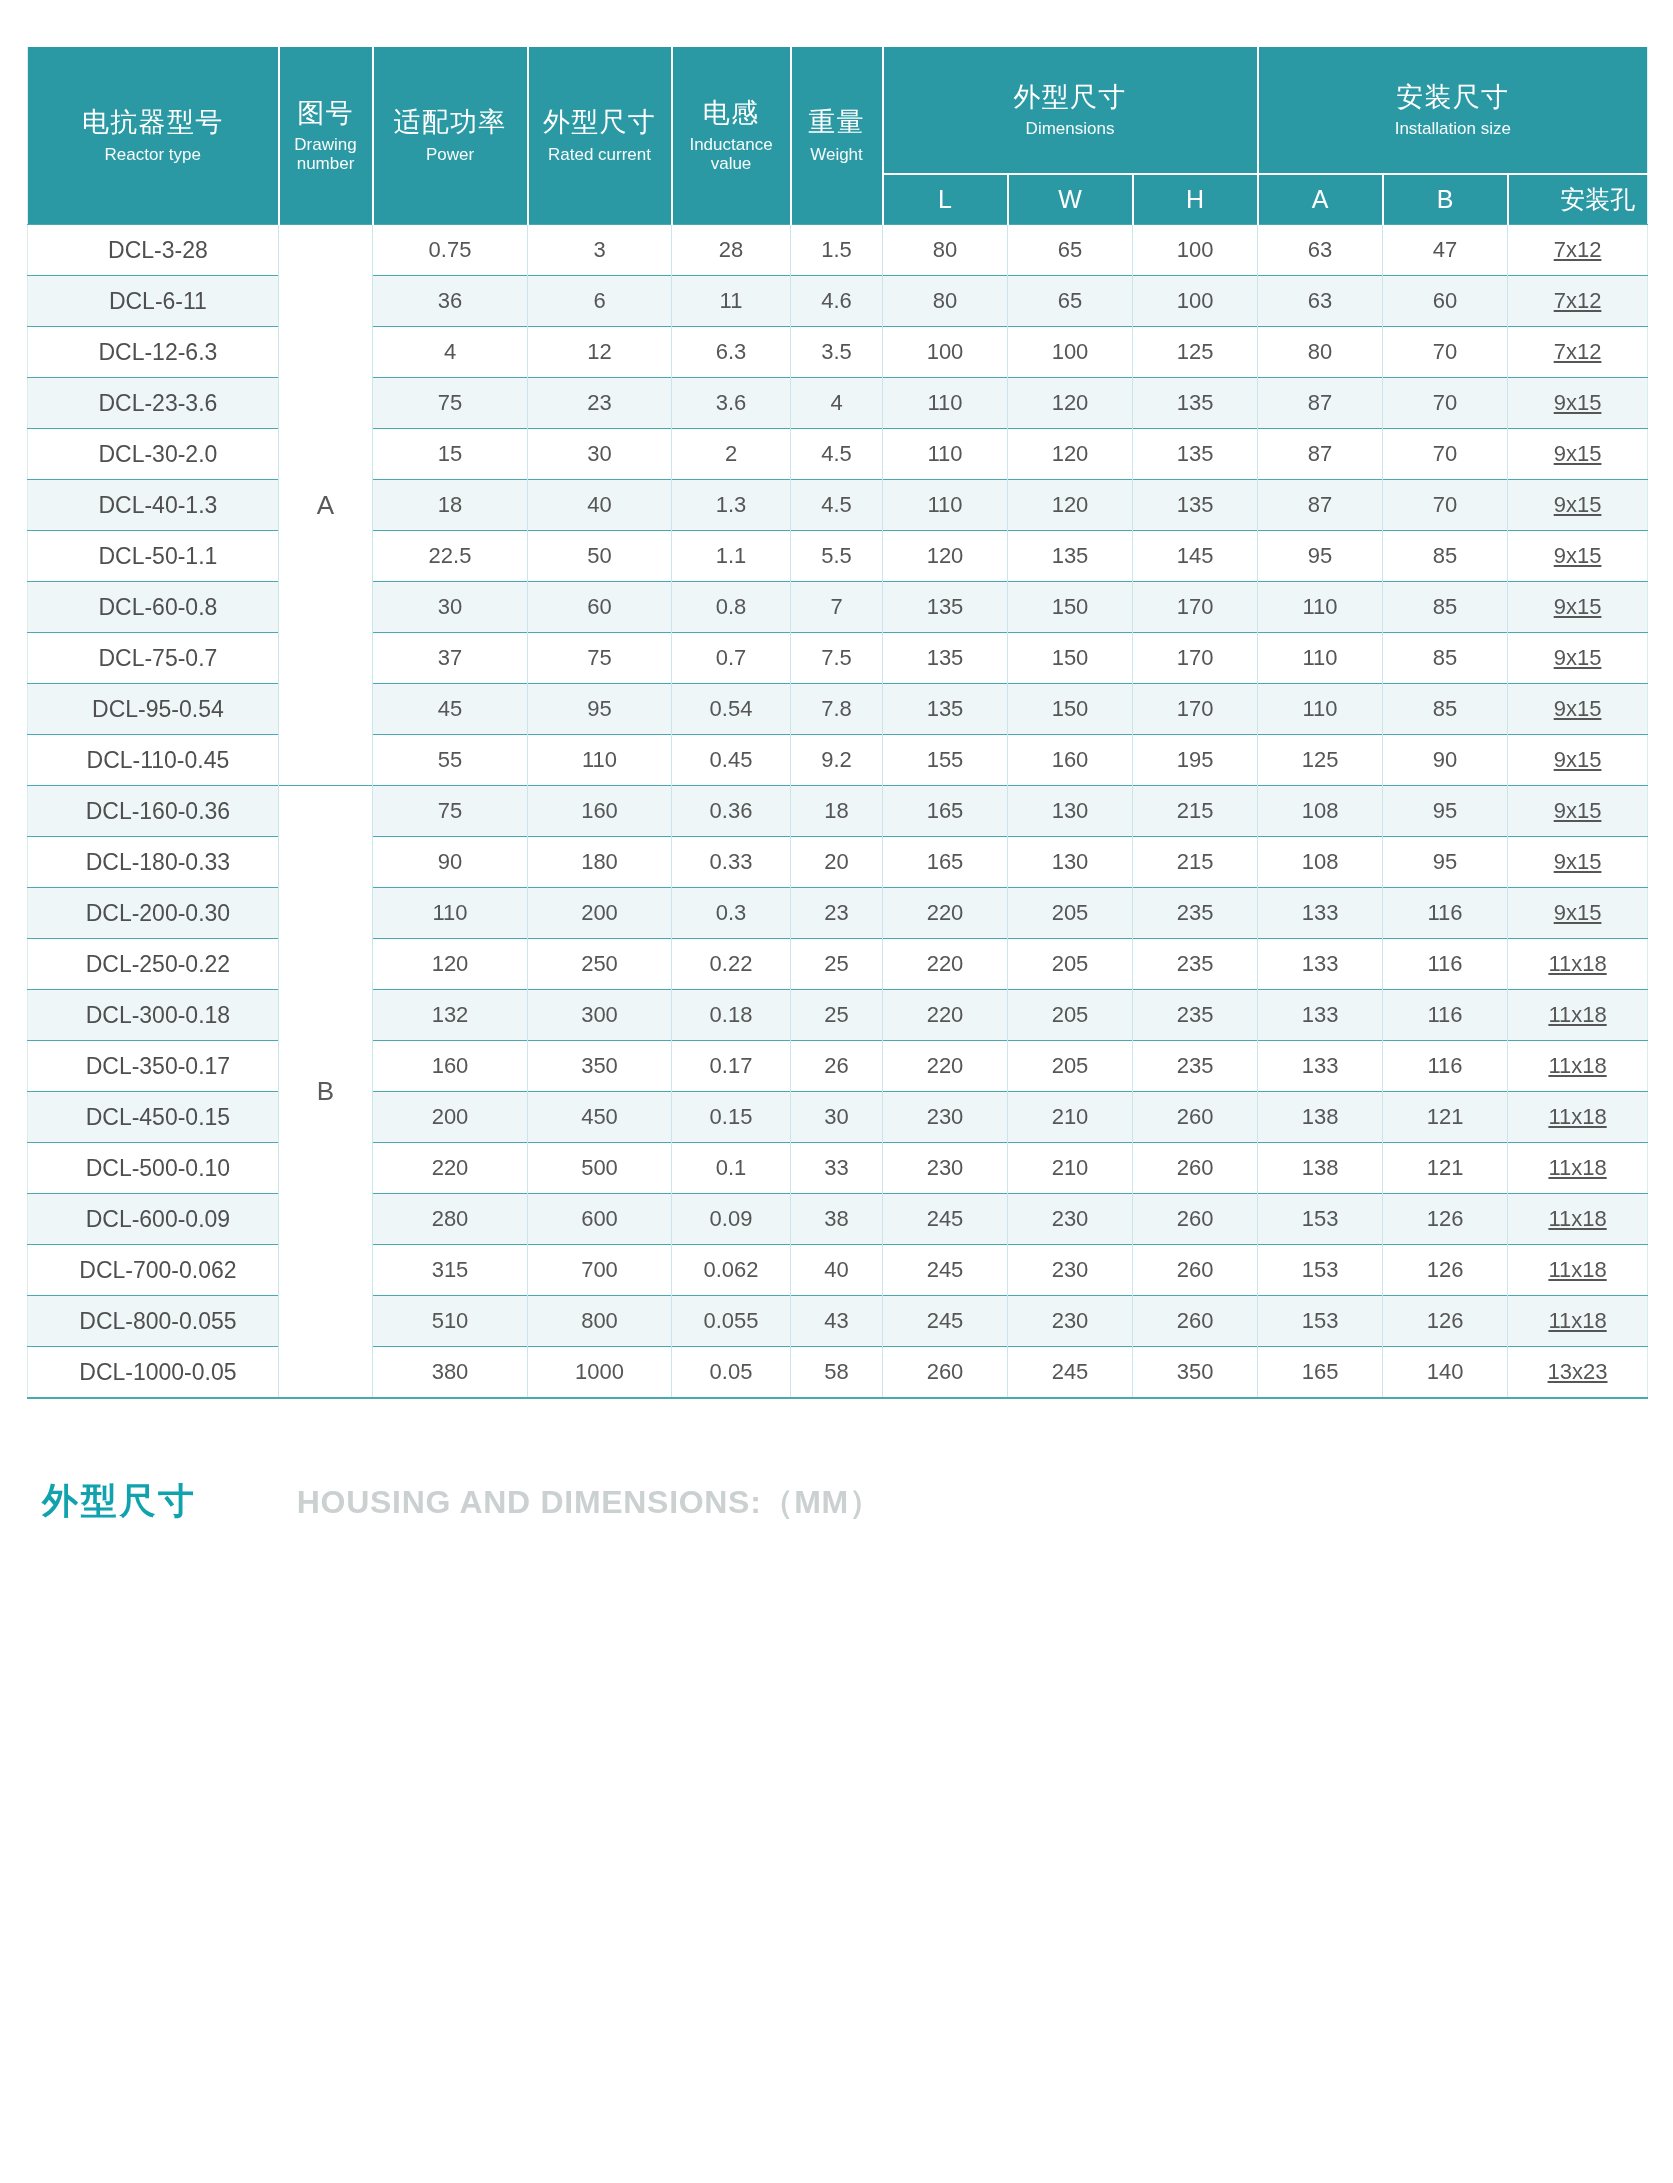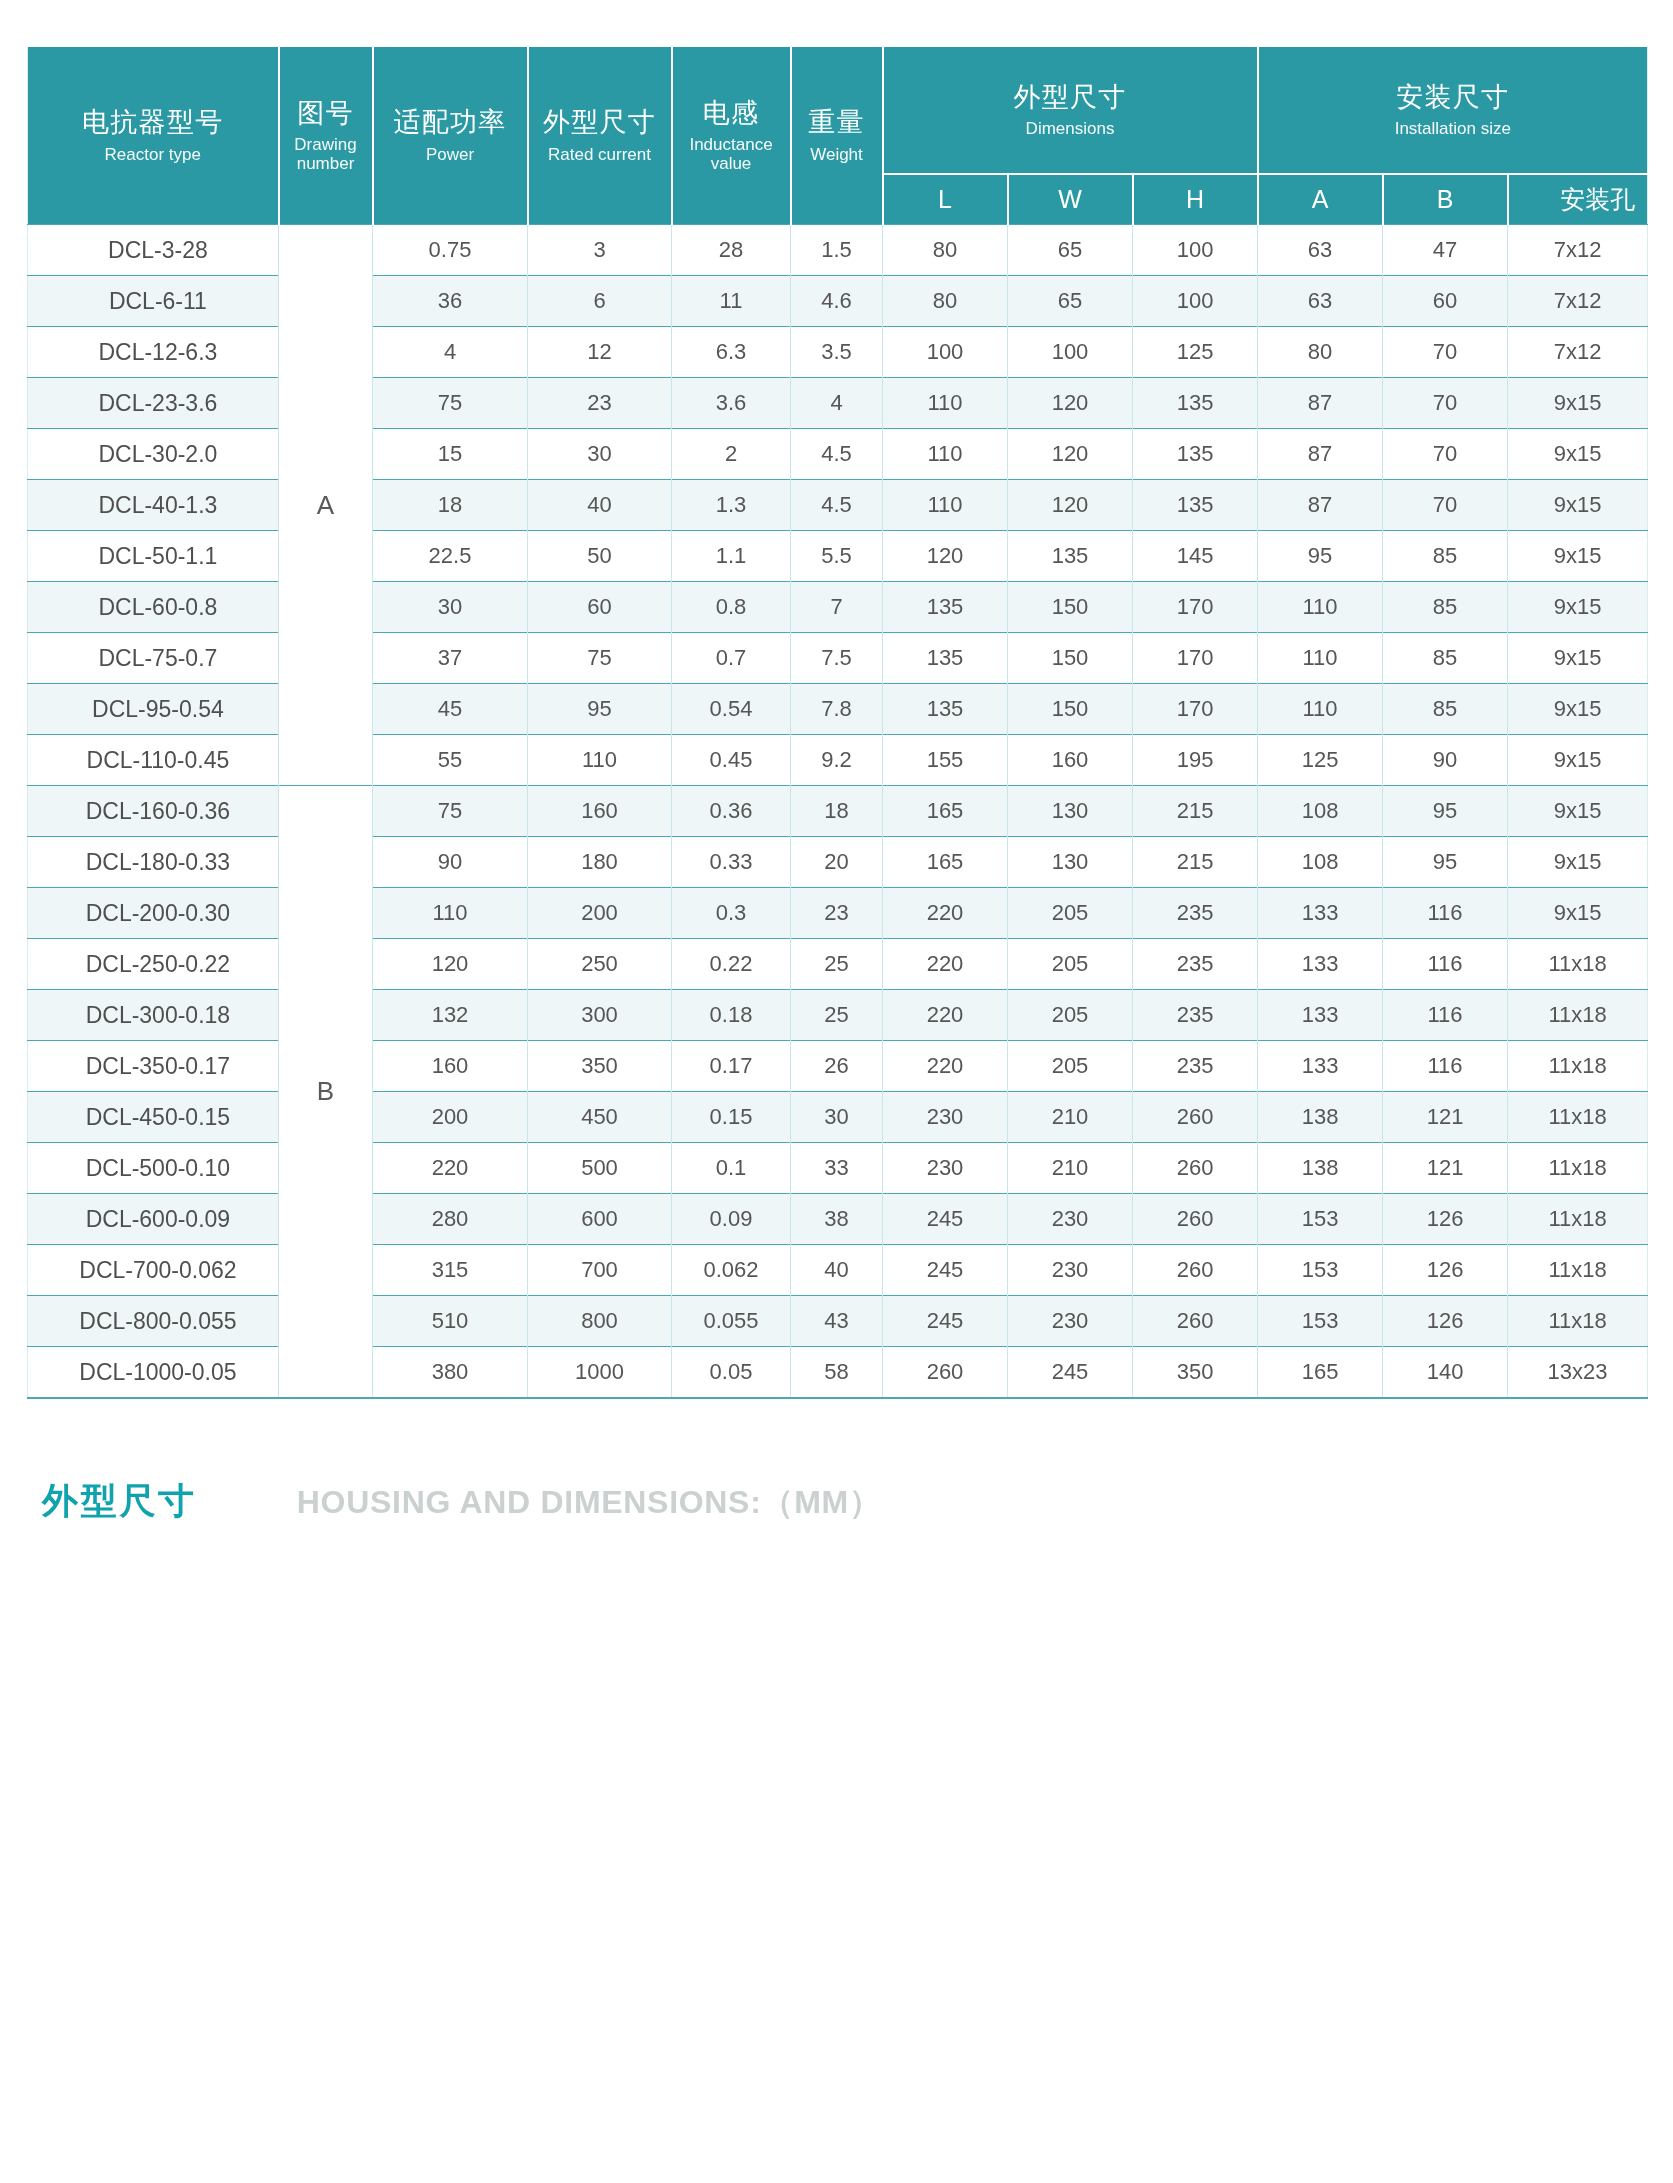--- a/index.html
+++ b/index.html
@@ -11,21 +11,21 @@
   thead th{background:#2b99a4;color:#fff;font-weight:400;vertical-align:middle;padding:0;}
   tr.h-main th{height:126px;border-right:2px solid #fff;}
   tr.h-main th:last-child{border-right:none;margin-top:40px;}
   tr.h-main th.grp{border-bottom:2px solid #fff;}
   tr.h-sub th{height:49px;border-right:2px solid #fff;font-size:25px;}
   tr.h-sub th:last-child{border-right:none;padding-left:40px;}
   th .zh{font-size:27px;letter-spacing:1.3px;line-height:1.15;}
   th .en{font-size:17px;font-weight:300;margin-top:6.7px;line-height:1.12;opacity:.96;}
   tbody td{height:48px;font-size:22px;color:#565656;text-align:center;
            border-top:1.3px solid #49a9b3;border-right:1.3px solid #c9e6ea;background-clip:padding-box;}
-  tbody td:last-child{border-right:none;}
+  tbody td:last-child{border-right:none;text-decoration:underline;}
   tbody tr:nth-child(even){background:#eef6f8;}
   tbody td.model{text-align:center;padding-left:10.8px;font-size:23px;color:#4f4f4f;}
   tbody td.drawing{background:#fff;font-size:26px;color:#5a5a5a;border-right:1.3px solid #c9e6ea;}
   
   .section-head{margin:78px 0 0 42px;display:flex;align-items:baseline;}
   .section-head .zh{font-size:36px;font-weight:bold;color:#10a3ae;letter-spacing:2.7px;}
   .section-head .en{font-size:32px;font-weight:bold;color:#cbd0d1;margin-left:100px;letter-spacing:0.7px;text-align:right;}
   
   .drawings{position:relative;width:1674px;height:648px;margin-top:31px;}
   .drawings svg{position:absolute;}

